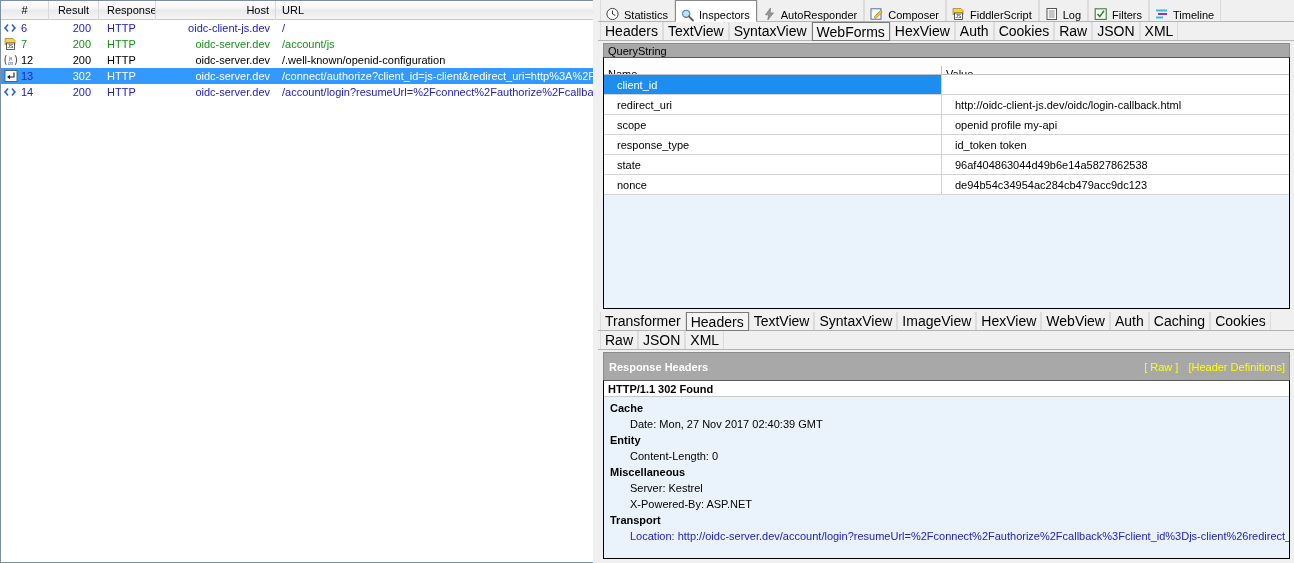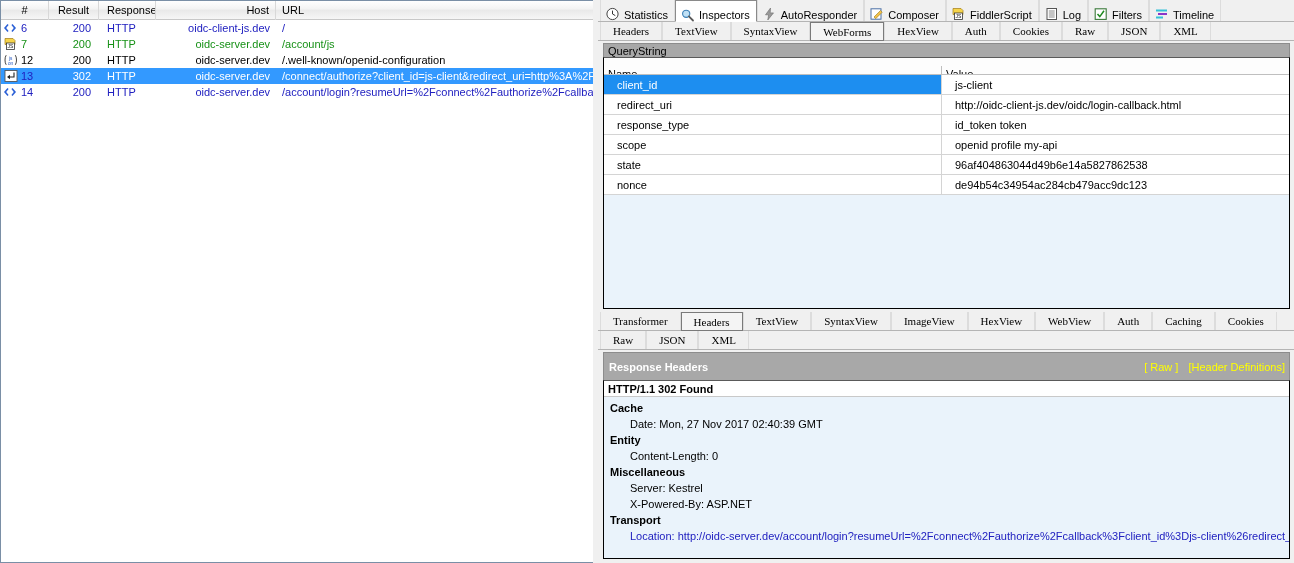--- a/index.html
+++ b/index.html
@@ -161,32 +161,31 @@
   .subtabs {
     display: flex;
     align-items: stretch;
     background: #f0f0f0;
     height: 19px;
     padding-left: 2px;
     box-sizing: border-box;
     border-bottom: 1px solid #b4b4b4;
   }
   .stab {
-    font-size: 11px;
-    color: #000;
-    padding: 0 12px;
+    font-size: 14px;
+    color: #000;
+    padding: 0 4px;
     height: 18px;
     line-height: 18px;
     box-sizing: border-box;
     border-left: 1px solid #dcdcdc;
     border-right: 1px solid #dcdcdc;
     background: #f0f0f0;
     cursor: default;
     white-space: nowrap;
-    font-family: Liberation Serif, serif;
   }
   .stab.active {
     background: #f4f4f4;
     border: 1px solid #7a7a7a;
     height: 19px;
   }
 
   
   .inspector-upper {
     flex: 0 0 auto;
@@ -501,33 +500,32 @@
     <div class="inspector-upper">
       <div class="panel-title">QueryString</div>
       <div class="qs-box">
         <div class="qs-head">
           <div class="qs-name">Name</div>
           <div class="qs-value">Value</div>
         </div>
         <div id="qs-rows">
             <div class="qs-row">
               <div class="qs-name cell-sel">client_id</div>
-              <div class="qs-value">js-client</div>
             </div>
             <div class="qs-row">
               <div class="qs-name">redirect_uri</div>
               <div class="qs-value">http://oidc-client-js.dev/oidc/login-callback.html</div>
             </div>
             <div class="qs-row">
+              <div class="qs-name">scope</div>
+              <div class="qs-value">openid profile my-api</div>
+            </div>
+            <div class="qs-row">
               <div class="qs-name">response_type</div>
               <div class="qs-value">id_token token</div>
-            </div>
-            <div class="qs-row">
-              <div class="qs-name">scope</div>
-              <div class="qs-value">openid profile my-api</div>
             </div>
             <div class="qs-row">
               <div class="qs-name">state</div>
               <div class="qs-value">96af404863044d49b6e14a5827862538</div>
             </div>
             <div class="qs-row">
               <div class="qs-name">nonce</div>
               <div class="qs-value">de94b54c34954ac284cb479acc9dc123</div>
             </div>
           </div>

